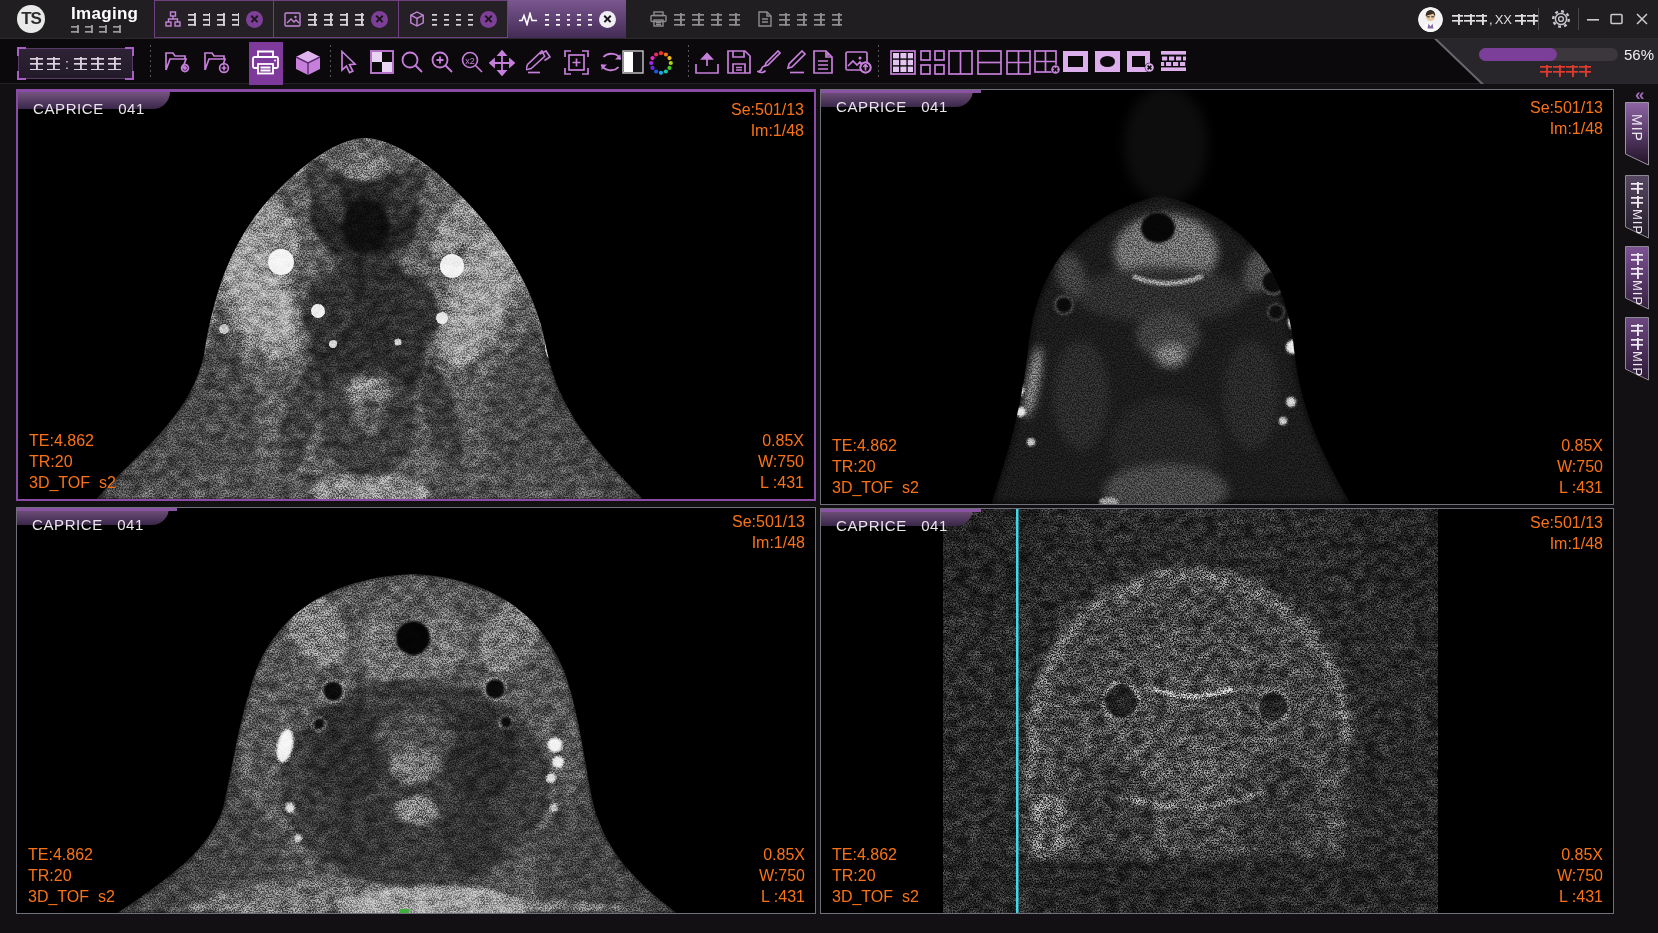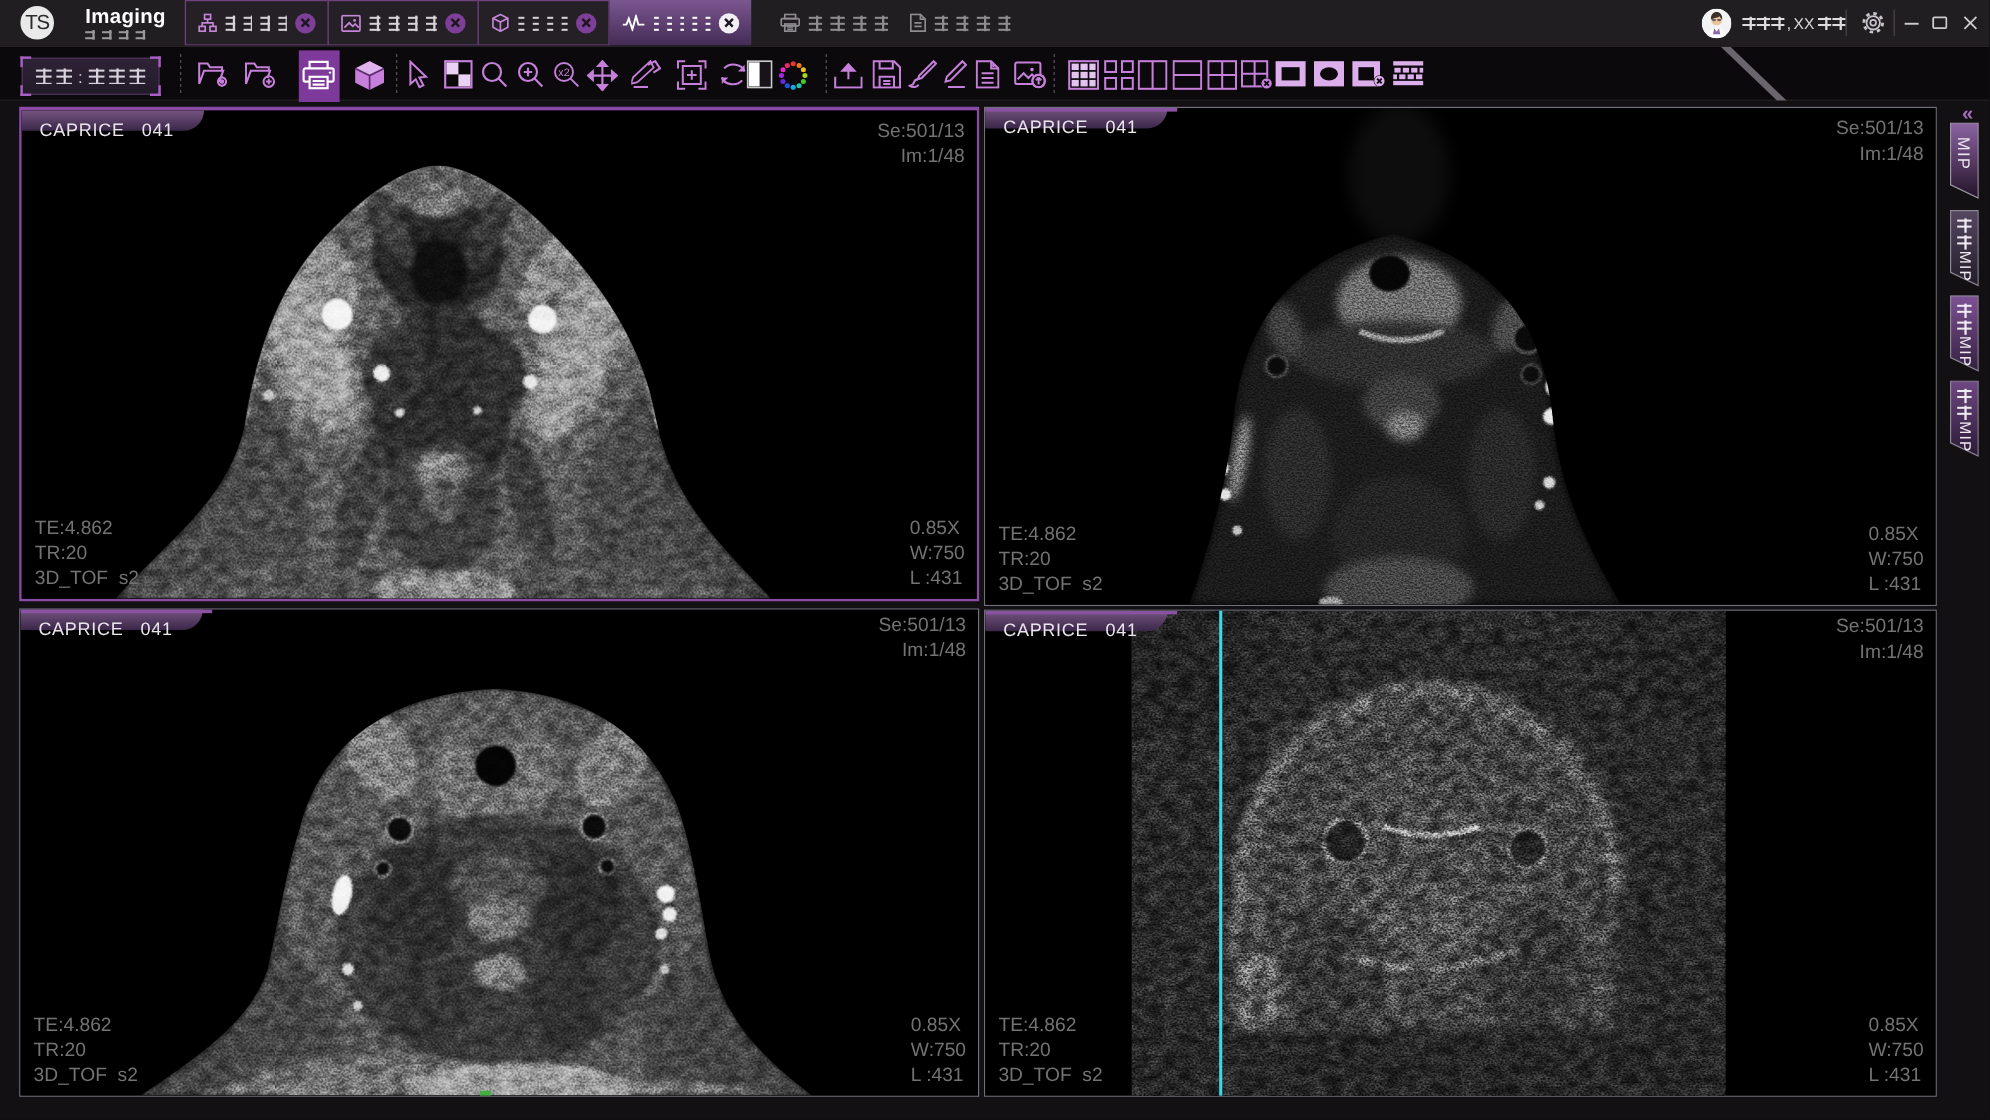--- a/index.html
+++ b/index.html
@@ -3,21 +3,21 @@
 <meta charset="utf-8">
 <style>
 *{margin:0;padding:0;box-sizing:border-box}
 html,body{width:1658px;height:933px;overflow:hidden;background:#121012;font-family:"Liberation Sans",sans-serif}
 #app{position:relative;width:1658px;height:933px}
 
 .zh{display:inline-block;width:13px;height:13px;background-image:linear-gradient(currentColor,currentColor),linear-gradient(currentColor,currentColor),linear-gradient(currentColor,currentColor),linear-gradient(currentColor,currentColor);background-repeat:no-repeat;background-size:100% 1.7px,100% 1.7px,100% 1.7px,1.9px 100%;background-position:0 1px,0 6px,0 11.5px,6px 0}
 
 #titlebar{position:absolute;left:0;top:0;width:1658px;height:38px;background:#211e22}
 #logo{position:absolute;left:17px;top:5px;display:flex}
-#logocircle{width:28px;height:28px;border-radius:50%;background:#e9e9e9;color:#2b2b2b;font-weight:normal;font-size:17px;text-align:center;line-height:28px;letter-spacing:-1px}
+#logocircle{width:28px;height:28px;border-radius:50%;background:#e9e9e9;color:#2b2b2b;font-weight:bold;font-size:17px;text-align:center;line-height:28px;letter-spacing:-1px}
 #logotxt{margin-left:26px}
 #logotxt .im{color:#fff;font-weight:bold;font-size:17px;line-height:18px;letter-spacing:.3px}
 #logotxt .cn{margin-top:2px;color:#999;display:flex;gap:6px}
 #logotxt .cn .zh{width:8px;height:8px}
 .tab{position:absolute;top:0;height:38px;border:1px solid #6f4181;background:#242025;display:flex;align-items:center;padding:0 10px;gap:7px;color:#d6d2d8;font-size:14px}
 .tab svg{flex:none}
 .xbadge{width:17px;height:17px;border-radius:50%;background:#7e3f98;position:relative;flex:none}
 .xbadge:before,.xbadge:after{content:"";position:absolute;left:4px;top:7.6px;width:9px;height:1.8px;background:#1c161e}
 .xbadge:before{transform:rotate(45deg)}
 .xbadge:after{transform:rotate(-45deg)}
@@ -48,24 +48,24 @@
 #ppct{position:absolute;left:204px;top:7px;color:#eee;font-size:15px}
 #perr{position:absolute;left:120px;top:26px;display:flex;gap:1px;color:#e03a2e}
 
 .panel{position:absolute;background:#000}
 .panel.sel{border:2px solid #8a4ba6;border-top-width:3px}
 .panel.nosel{border:1px solid #70707a}
 .panel svg.mri{position:absolute;left:0;top:0;width:100%;height:100%;display:block}
 .ptab{position:absolute;left:0;top:0;width:152px;height:17px;background:linear-gradient(#75547f,#3a2749);border-radius:0 0 24px 0;color:#eae4ec;font-size:15px;padding:8px 0 0 15px;letter-spacing:.6px}
 .ptab:before{content:"";position:absolute;left:0;top:0;width:160px;height:3px;background:#8a52a2}
 .panel.sel .ptab:before{display:none}
-.info{position:absolute;color:#737373;font-size:16px;line-height:21px}
+.info{position:absolute;color:#f97316;font-size:16px;line-height:21px}
 .info.tr{top:7px;right:10px;text-align:right}
 .info.bl{bottom:6px;left:11px}
-.info.br{bottom:6px;right:10px;}
+.info.br{bottom:6px;right:10px;text-align:right}
 
 #collapse{position:absolute;left:1635px;top:85px;color:#a470bc;font-size:17px;font-weight:bold;letter-spacing:-2px}
 .stab{position:absolute;left:1625px;width:24px}
 .stab svg{position:absolute;left:0;top:0}
 .stab .vtxt{position:absolute;left:5px;top:6px;writing-mode:vertical-rl;color:#efeaf2;font-size:13px;letter-spacing:1px}
 .stab .vtxt .zh{width:12px;height:12px;margin:1px 0}
 </style>
 </head>
 <body>
 <div id="app">
@@ -417,20 +417,32 @@
             <rect x="16" y="6.5" width="5.2" height="4"></rect>
             <rect x="23" y="6.5" width="3" height="4"></rect>
             <rect x="1" y="12" width="3.2" height="4"></rect>
             <rect x="6" y="12" width="5.2" height="4"></rect>
             <rect x="13" y="12" width="5.2" height="4"></rect>
             <rect x="20" y="12" width="5.2" height="4"></rect>
           </g>
         </svg>
   </g>
   <div id="upedge"></div>
+  <div id="uppanel">
+    <div id="ptrack">
+          <div id="pfill"></div>
+        </div>
+    <div id="ppct">56%</div>
+    <div id="perr">
+          <span class="zh" style="width:12px;height:12px"></span>
+          <span class="zh" style="width:12px;height:12px"></span>
+          <span class="zh" style="width:12px;height:12px"></span>
+          <span class="zh" style="width:12px;height:12px"></span>
+        </div>
+  </div>
 </div>
 
 <div class="panel sel" id="pTL" style="left:16px;top:89px;width:800px;height:412px">
 <svg class="mri" viewBox="0 0 796 407" preserveAspectRatio="none">
 <defs>
 <clipPath id="clipTL">
             <path d="M78,407 C125,355 172,325 186,262 C196,200 214,142 262,96 C298,60 328,46 347,46 C366,46 402,62 436,97 C484,143 518,198 528,255 C542,322 575,355 625,407 Z"></path>
           </clipPath>
 </defs>
 <rect width="796" height="407" fill="#000"></rect>

